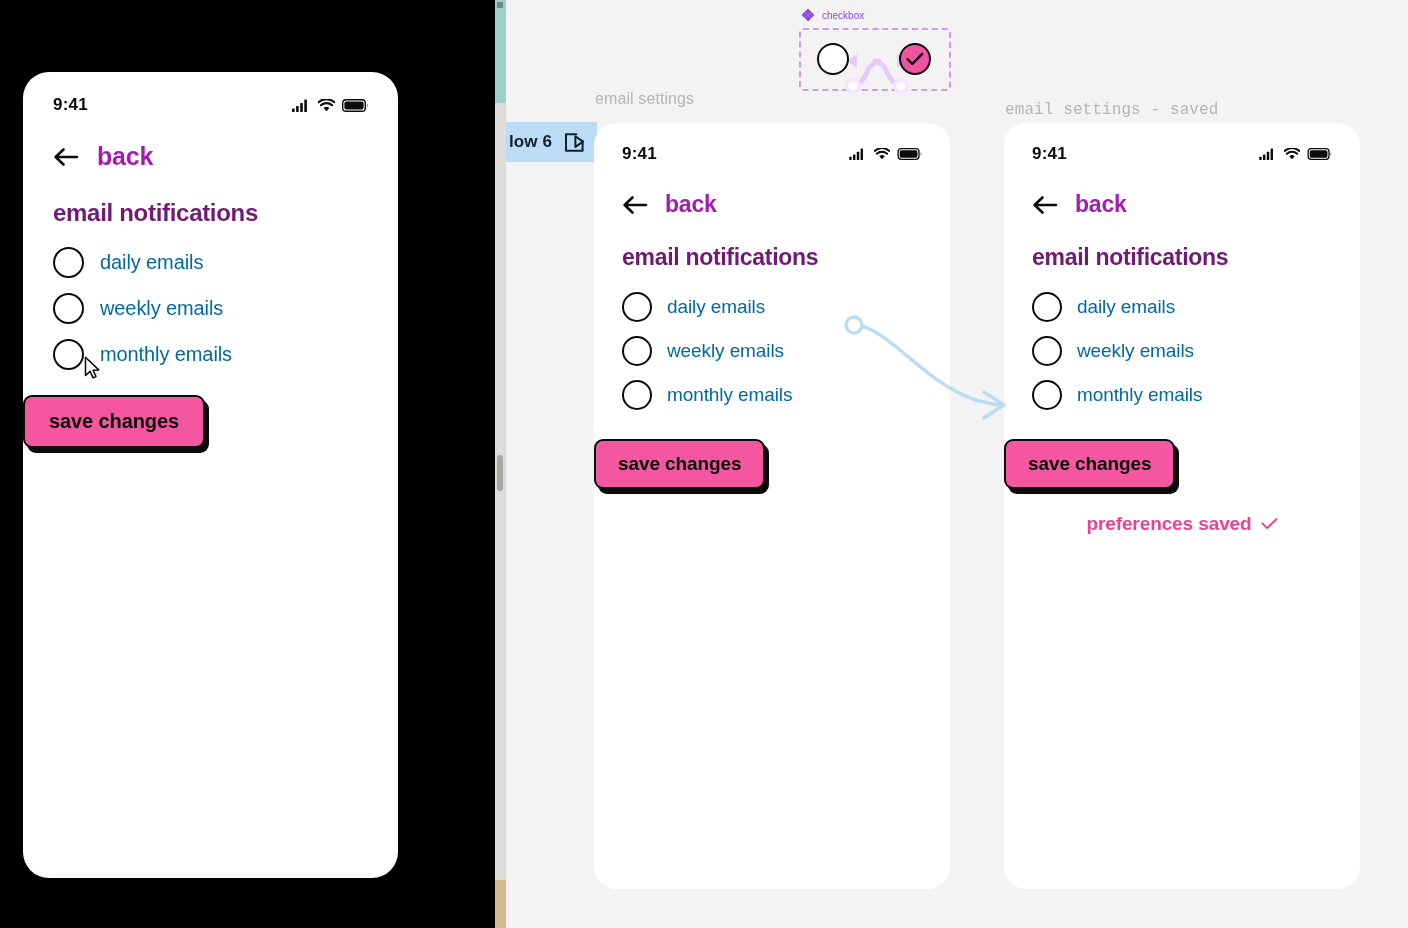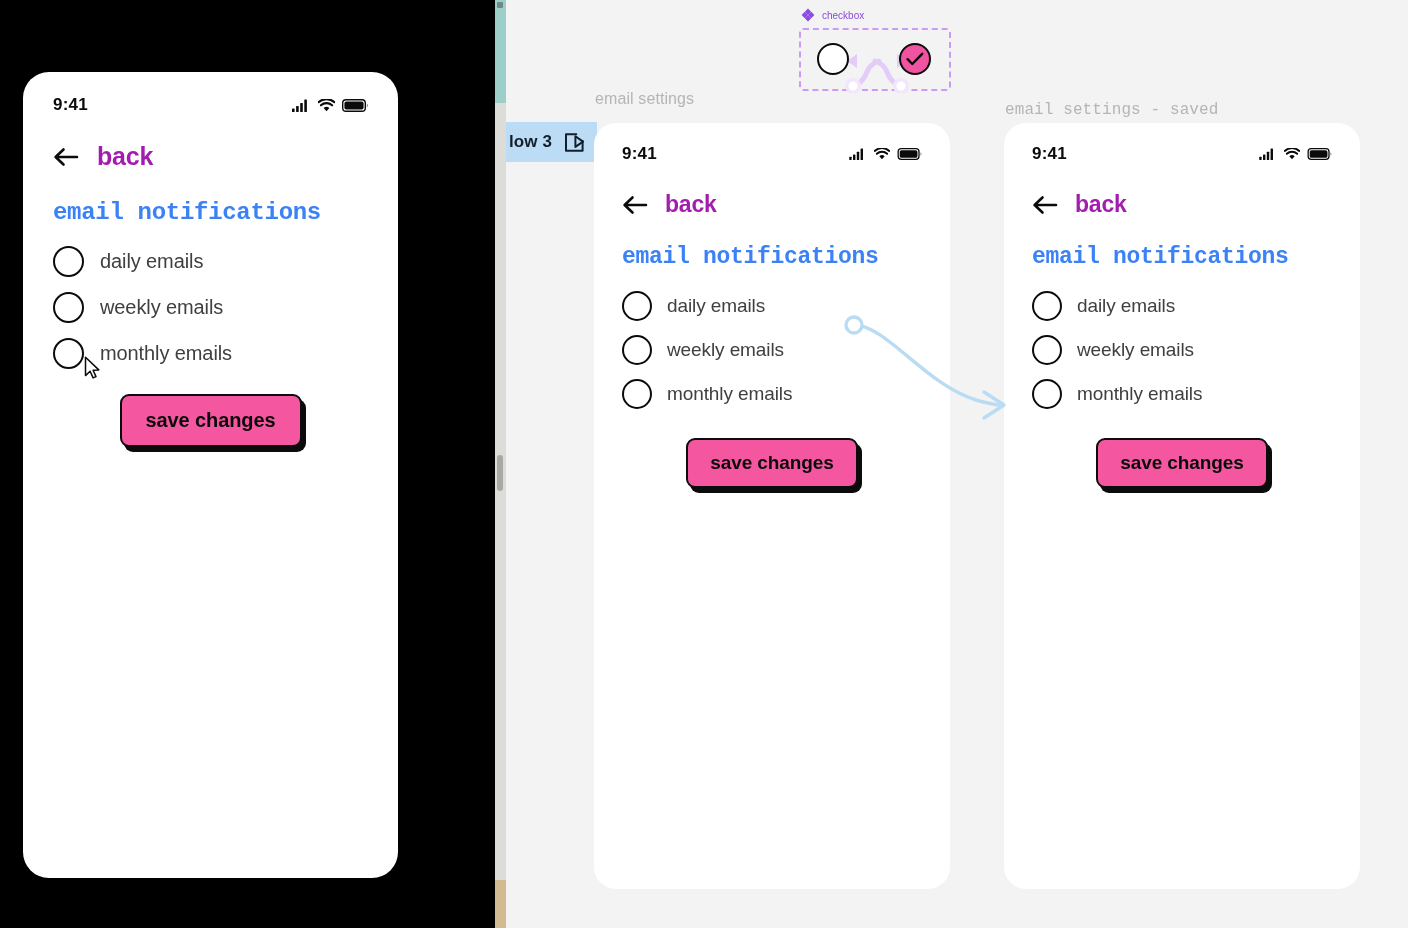--- a/index.html
+++ b/index.html
@@ -119,32 +119,32 @@
 
   .navrow {
     display: flex; align-items: center; gap: 17px;
     padding: 22px 28px 0 28px;
   }
   .back-arrow { width: 26px; height: 20px; flex: none; }
   .back-label { font-size: 23px; font-weight: 700; color: #a21caf; letter-spacing: -.2px; }
 
   .section-title {
     padding: 26px 28px 0 28px;
-    font-size: 23px; font-weight: 700; color: #3b82f6; letter-spacing: -.3px; font-family: Liberation Mono, monospace;
+    font-size: 23px; font-weight: 700; color: #701a75; letter-spacing: -.3px;
   }
 
   .opt-list { padding: 14px 28px 0 28px; }
   .opt-row { display: flex; align-items: center; gap: 15px; height: 44px; }
   .opt-circle {
     width: 30px; height: 30px; border-radius: 50%;
     border: 2.4px solid #0b0b0b; background: #ffffff; flex: none;
   }
-  .opt-text { font-size: 19px; color: #404040; letter-spacing: -.1px; }
-
-  .btn-wrap { display: flex; justify-content: center; padding-top: 22px; }
+  .opt-text { font-size: 19px; color: #0369a1; letter-spacing: -.1px; }
+
+  .btn-wrap { display: flex; justify-content: flex-start; padding-top: 22px; }
   .save-btn {
     position: relative;
     background: #f4579f;
     border: 2.6px solid #0b0b0b;
     border-radius: 9px;
     padding: 12px 22px;
     font-size: 19px; font-weight: 700; color: #0b0b0b;
     letter-spacing: -.1px;
     box-shadow: 4px 5px 0 0 #0b0b0b;
     font-family: "Liberation Sans", sans-serif;
@@ -244,21 +244,21 @@
     <div class="rail-grey"></div>
     <div class="rail-teal"></div>
     <div class="rail-tan"></div>
     <div class="rail-dot"></div>
     <div class="rail-handle"></div>
   </div>
 
   <div class="canvas">
 
     <div class="flow-tab">
-      <span>low 3</span>
+      <span>low 6</span>
       <span class="flow-play">
         <svg width="21" height="21" viewBox="0 0 21 21">
           <path d="M2 2.2h10.3M2 2.2v16.6h16.6V9" stroke="#13202b" stroke-width="2" fill="none" stroke-linecap="round" stroke-linejoin="round"></path>
           <path d="M11.4 4.3 19 9.6l-7.6 5.3z" fill="none" stroke="#13202b" stroke-width="2" stroke-linejoin="round"></path>
         </svg>
       </span>
     </div>
 
     <div class="comp-group">
       <div class="comp-label">
@@ -393,20 +393,26 @@
         <div class="opt-row">
           <span class="opt-circle"></span>
           <span class="opt-text">monthly emails</span>
         </div>
       </div>
 
       <div class="btn-wrap">
         <button class="save-btn">save changes</button>
       </div>
 
+      <div class="saved-note">
+        <span>preferences saved</span>
+        <svg class="saved-check" viewBox="0 0 17 12">
+          <path d="M1.4 5.4 6.0 10.2 15.4 1.2" stroke="#ec3f99" stroke-width="1.9" fill="none" stroke-linecap="round" stroke-linejoin="round"></path>
+        </svg>
+      </div>
     </div>
 
     <svg class="connector" width="902" height="928">
       <path d="M348 325 C 380 325, 420 385, 470 400 C 485 404, 490 405, 494 405" stroke="#b9dcf3" stroke-width="3.4" fill="none" stroke-linecap="round"></path>
       <path d="M478 392 L 498 405 L 478 418" stroke="#b9dcf3" stroke-width="3.4" fill="none" stroke-linecap="round" stroke-linejoin="round"></path>
       <circle cx="348" cy="325" r="8" fill="#ffffff" stroke="#b9dcf3" stroke-width="3.4"></circle>
     </svg>
 
   </div>
 </div>

